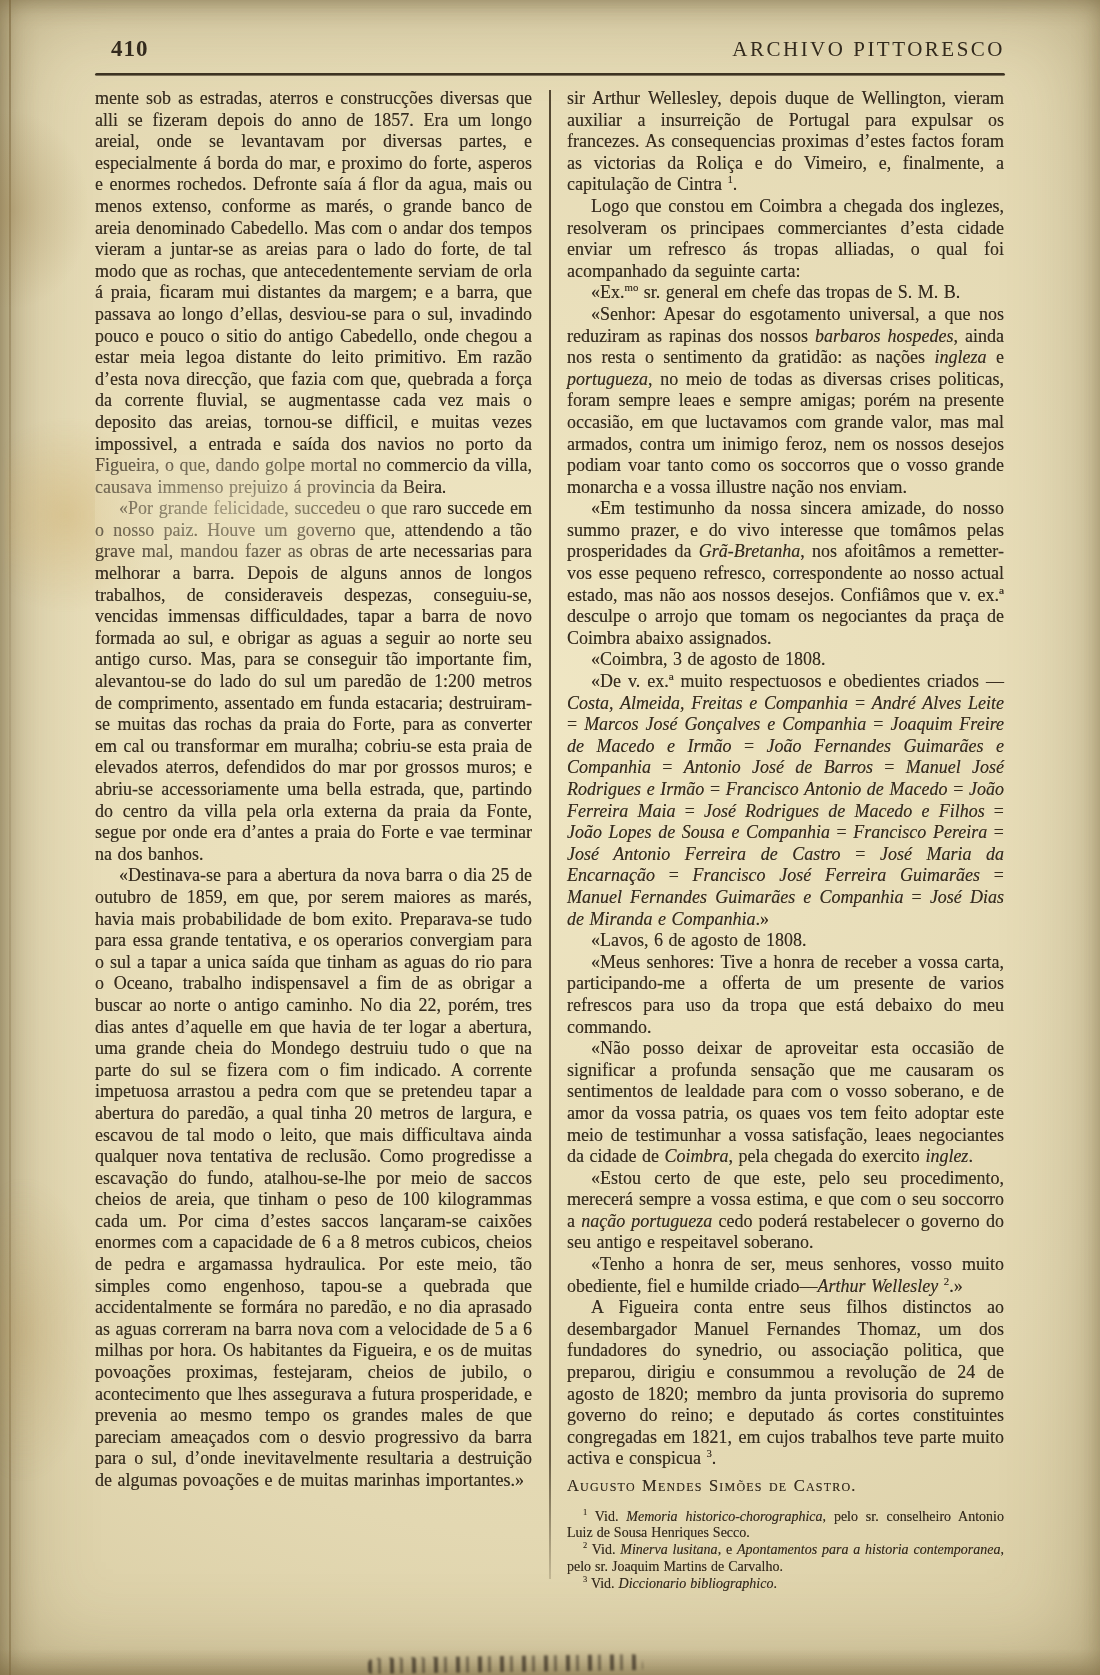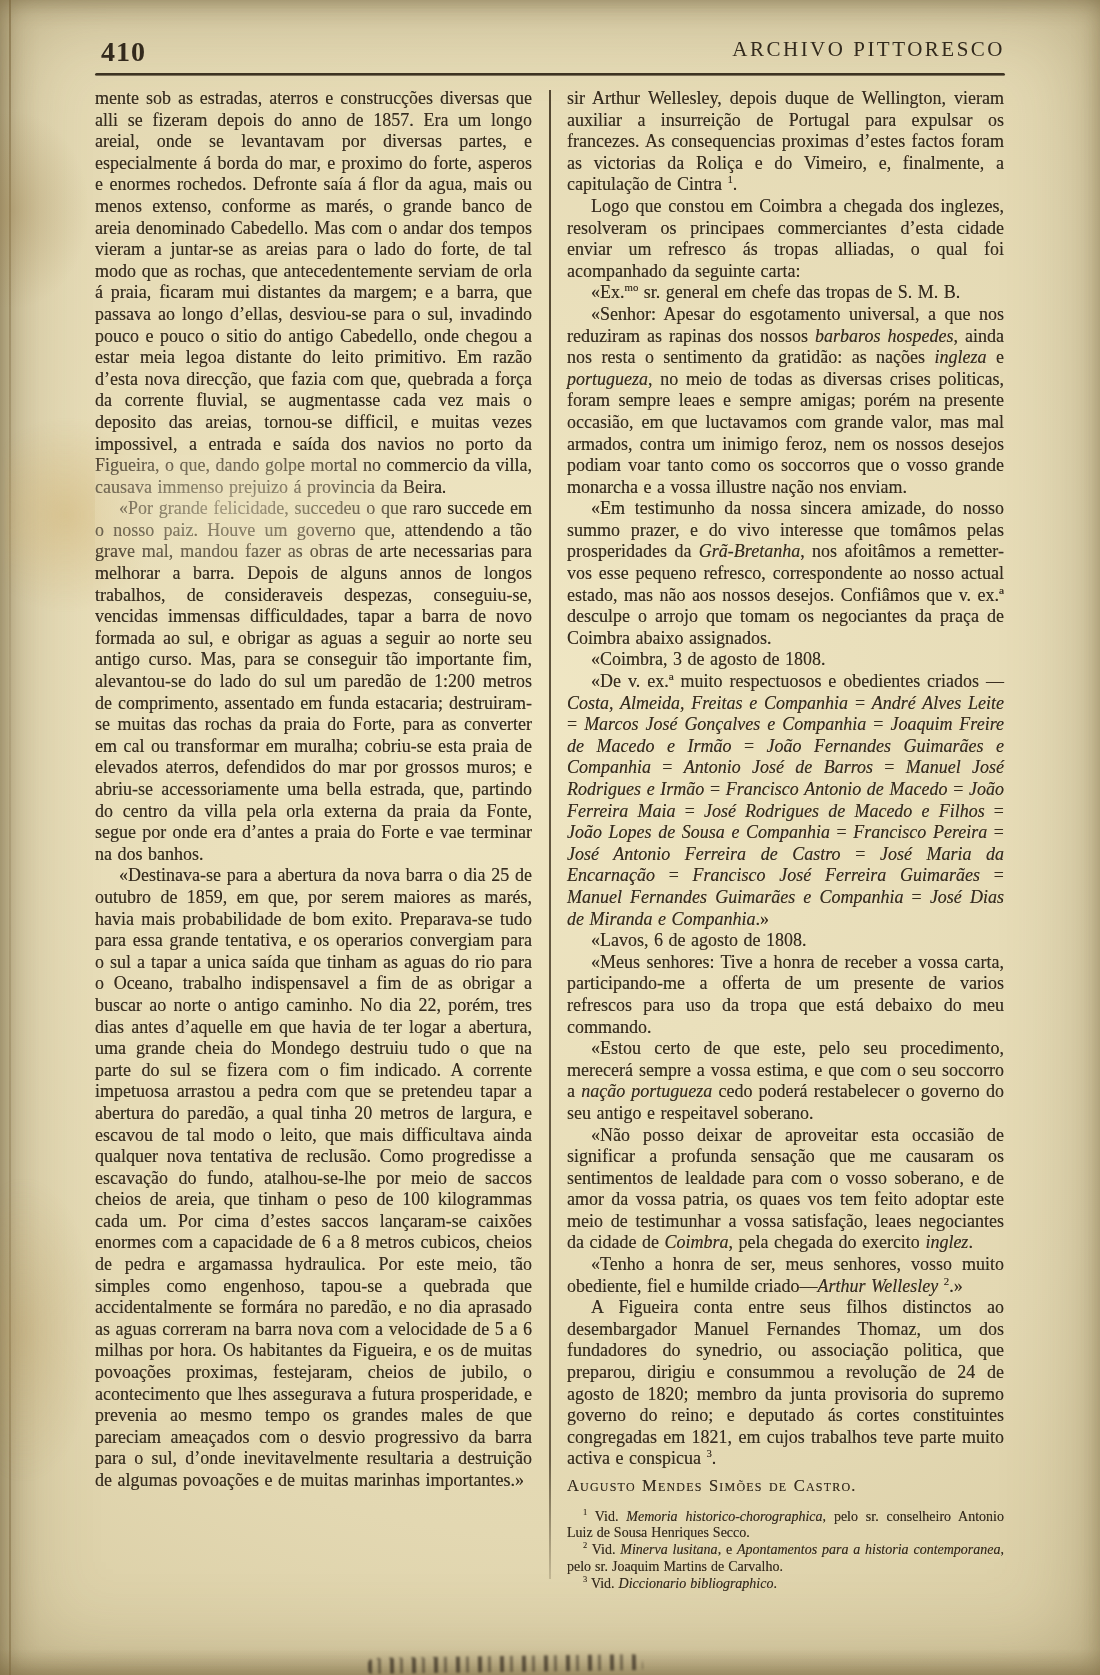--- a/index.html
+++ b/index.html
@@ -35,22 +35,22 @@
     background: radial-gradient(ellipse at 40% 45%, rgba(235,226,192,0.62), rgba(235,226,192,0.25) 60%, transparent 78%); }
   .stain.s-botleft   { left: -15px; top: 1180px; width: 110px; height: 300px;
     background: radial-gradient(ellipse at 35% 50%, rgba(170,138,76,0.26), transparent 72%); filter: blur(2px); }
   .stain.s-botedge   { left: 0; bottom: 0; width: 100%; height: 26px;
     background: linear-gradient(to top, rgba(120,100,58,0.30), transparent); }
 
   .content { position: absolute; left: 95px; top: 28px; width: 910px; }
 
   .header-row { position: relative; height: 40px; }
   .page-num {
-    position: absolute; left: 6px; top: 8px;
-    font-size: 28px; font-weight: bold; color: #332a1d; letter-spacing: 1px;
+    position: absolute; left: 16px; top: 8px;
+    font-size: 23px; font-weight: bold; color: #332a1d; letter-spacing: 1px;
   }
   .journal-title {
     margin: 0; text-align: right; padding-top: 9px;
     font-size: 21px; font-weight: normal; color: #332a1d; letter-spacing: 2.5px;
   }
   .header-rule {
     margin-top: 5px; height: 3px;
     background: linear-gradient(to bottom, #3d3322 0%, #3d3322 60%, rgba(61,51,34,0.35) 100%);
     border-radius: 2px;
   }
@@ -112,22 +112,22 @@
         <div>
             <p class="para noindent">sir Arthur Wellesley, depois duque de Wellington, vieram auxiliar a insurreição de Portugal para expulsar os francezes. As consequencias proximas d’estes factos foram as victorias da Roliça e do Vimeiro, e, finalmente, a capitulação de Cintra <sup>1</sup>.</p>
             <p class="para">Logo que constou em Coimbra a chegada dos inglezes, resolveram os principaes commerciantes d’esta cidade enviar um refresco ás tropas alliadas, o qual foi acompanhado da seguinte carta:</p>
             <p class="para">«Ex.<sup>mo</sup> sr. general em chefe das tropas de S. M. B.</p>
             <p class="para">«Senhor: Apesar do esgotamento universal, a que nos reduziram as rapinas dos nossos <i>barbaros hospedes</i>, ainda nos resta o sentimento da gratidão: as nações <i>ingleza</i> e <i>portugueza</i>, no meio de todas as diversas crises politicas, foram sempre leaes e sempre amigas; porém na presente occasião, em que luctavamos com grande valor, mas mal armados, contra um inimigo feroz, nem os nossos desejos podiam voar tanto como os soccorros que o vosso grande monarcha e a vossa illustre nação nos enviam.</p>
             <p class="para">«Em testimunho da nossa sincera amizade, do nosso summo prazer, e do vivo interesse que tomâmos pelas prosperidades da <i>Grã-Bretanha</i>, nos afoitâmos a remetter-vos esse pequeno refresco, correspondente ao nosso actual estado, mas não aos nossos desejos. Confiâmos que v. ex.ª desculpe o arrojo que tomam os negociantes da praça de Coimbra abaixo assignados.</p>
             <p class="para">«Coimbra, 3 de agosto de 1808.</p>
             <p class="para">«De v. ex.ª muito respectuosos e obedientes criados — <i>Costa, Almeida, Freitas e Companhia</i> = <i>André Alves Leite</i> = <i>Marcos José Gonçalves e Companhia</i> = <i>Joaquim Freire de Macedo e Irmão</i> = <i>João Fernandes Guimarães e Companhia</i> = <i>Antonio José de Barros</i> = <i>Manuel José Rodrigues e Irmão</i> = <i>Francisco Antonio de Macedo</i> = <i>João Ferreira Maia</i> = <i>José Rodrigues de Macedo e Filhos</i> = <i>João Lopes de Sousa e Companhia</i> = <i>Francisco Pereira</i> = <i>José Antonio Ferreira de Castro</i> = <i>José Maria da Encarnação</i> = <i>Francisco José Ferreira Guimarães</i> = <i>Manuel Fernandes Guimarães e Companhia</i> = <i>José Dias de Miranda e Companhia</i>.»</p>
             <p class="para">«Lavos, 6 de agosto de 1808.</p>
             <p class="para">«Meus senhores: Tive a honra de receber a vossa carta, participando-me a offerta de um presente de varios refrescos para uso da tropa que está debaixo do meu commando.</p>
+            <p class="para">«Não posso deixar de aproveitar esta occasião de significar a profunda sensação que me causaram os sentimentos de lealdade para com o vosso soberano, e de amor da vossa patria, os quaes vos tem feito adoptar este meio de testimunhar a vossa satisfação, leaes negociantes da cidade de <i>Coimbra</i>, pela chegada do exercito <i>inglez</i>.</p>
             <p class="para">«Estou certo de que este, pelo seu procedimento, merecerá sempre a vossa estima, e que com o seu soccorro a <i>nação portugueza</i> cedo poderá restabelecer o governo do seu antigo e respeitavel soberano.</p>
-            <p class="para">«Não posso deixar de aproveitar esta occasião de significar a profunda sensação que me causaram os sentimentos de lealdade para com o vosso soberano, e de amor da vossa patria, os quaes vos tem feito adoptar este meio de testimunhar a vossa satisfação, leaes negociantes da cidade de <i>Coimbra</i>, pela chegada do exercito <i>inglez</i>.</p>
             <p class="para">«Tenho a honra de ser, meus senhores, vosso muito obediente, fiel e humilde criado—<i>Arthur Wellesley</i> <sup>2</sup>.»</p>
             <p class="para">A Figueira conta entre seus filhos distinctos ao desembargador Manuel Fernandes Thomaz, um dos fundadores do synedrio, ou associação politica, que preparou, dirigiu e consummou a revolução de 24 de agosto de 1820; membro da junta provisoria do supremo governo do reino; e deputado ás cortes constituintes congregadas em 1821, em cujos trabalhos teve parte muito activa e conspicua <sup>3</sup>.</p>
           </div>
         <p class="signature">Augusto Mendes Simões de Castro.</p>
         <div class="footnotes">
             <p class="para"><sup>1</sup> Vid. <i>Memoria historico-chorographica</i>, pelo sr. conselheiro Antonio Luiz de Sousa Henriques Secco.</p>
             <p class="para"><sup>2</sup> Vid. <i>Minerva lusitana</i>, e <i>Apontamentos para a historia contemporanea</i>, pelo sr. Joaquim Martins de Carvalho.</p>
             <p class="para"><sup>3</sup> Vid. <i>Diccionario bibliographico</i>.</p>
           </div>
       </section>

